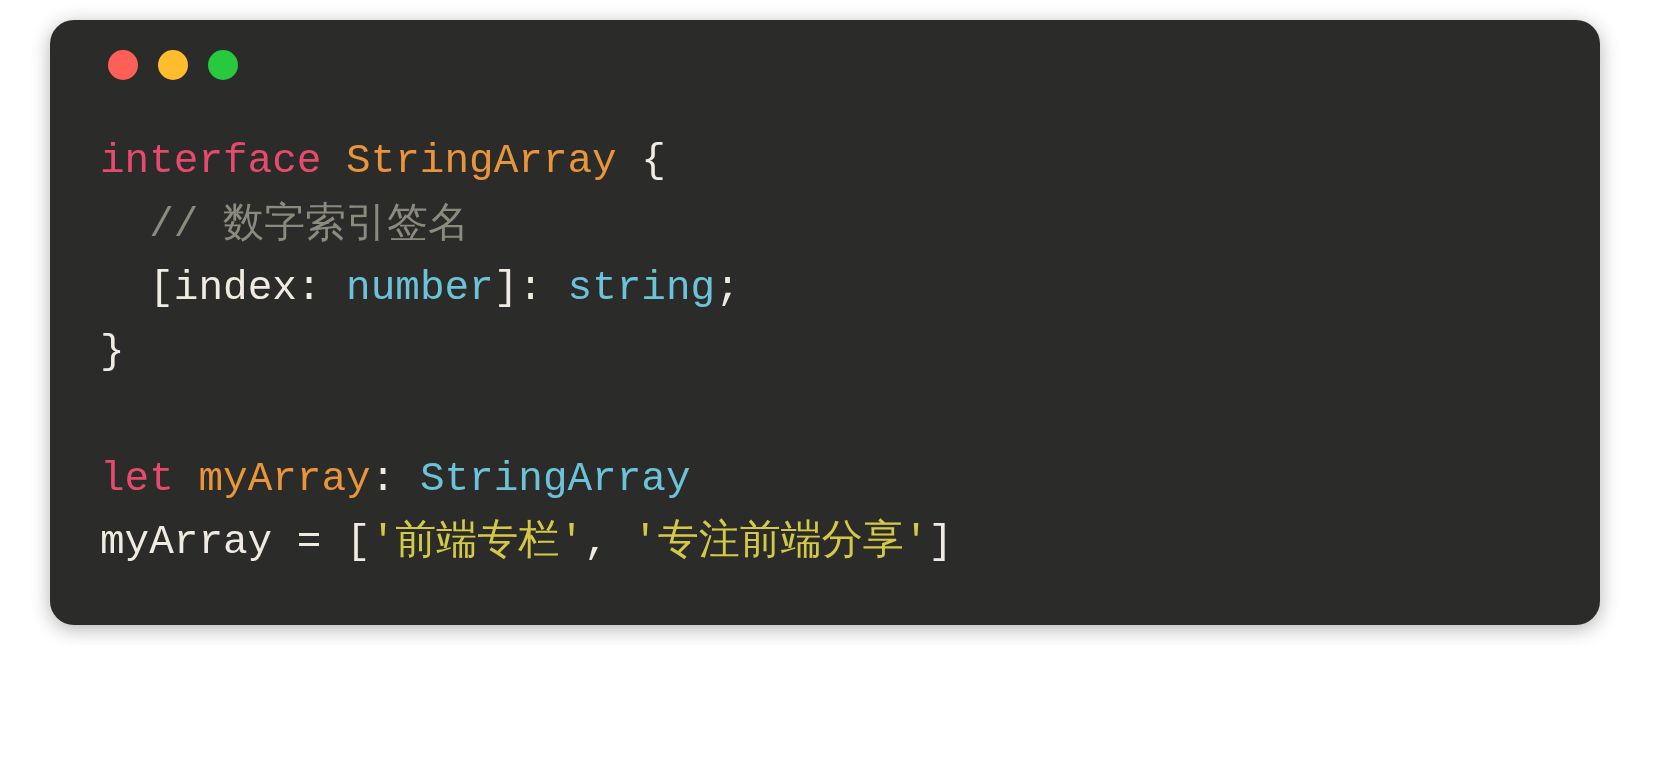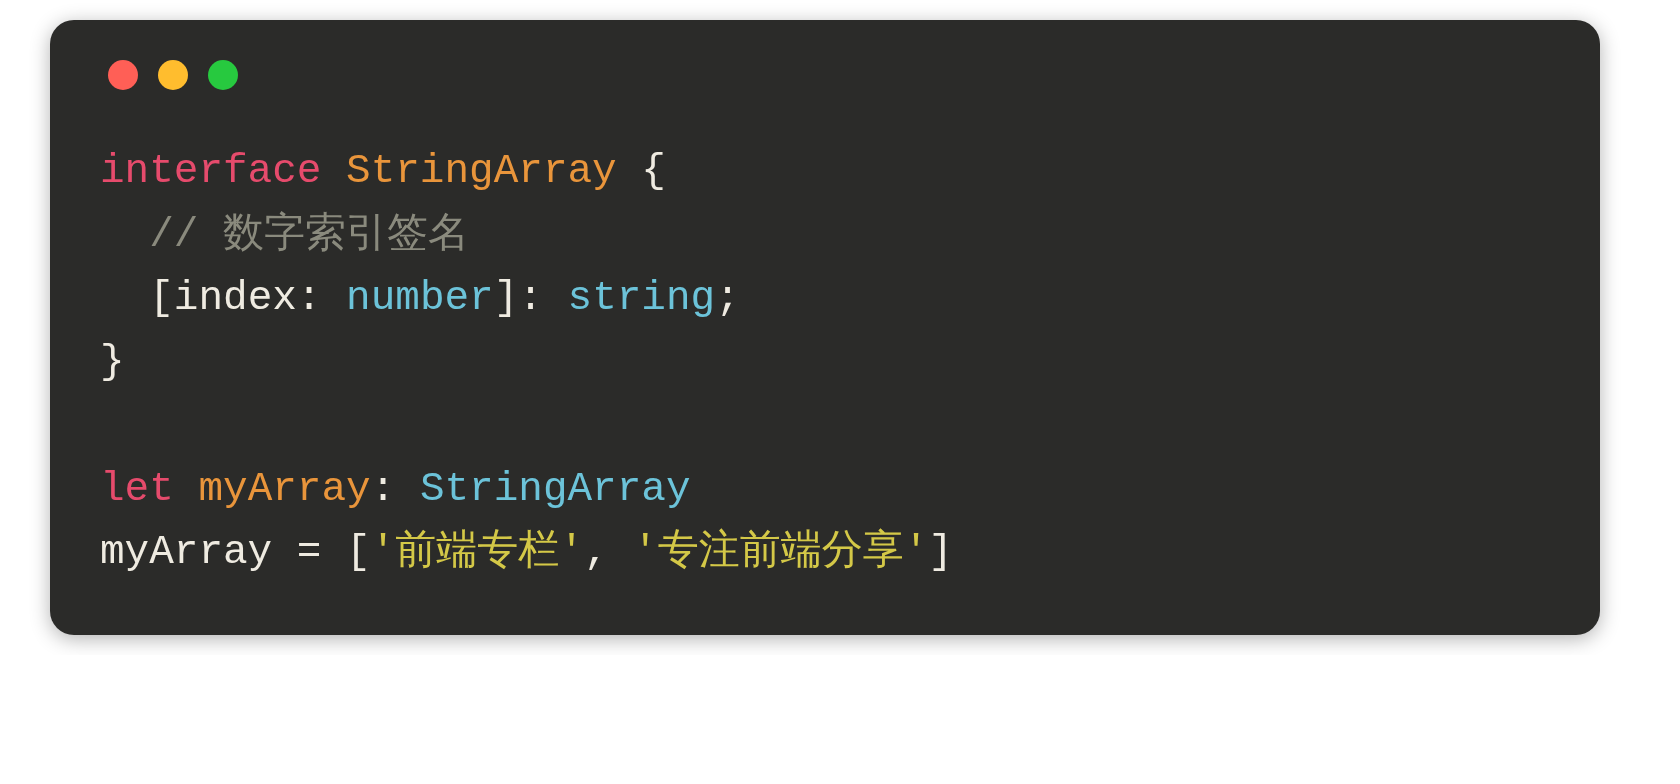--- a/index.html
+++ b/index.html
@@ -9,21 +9,21 @@
     }
     body {
       background: #ffffff;
       padding: 20px 50px;
       font-family: "SF Mono", Monaco, Menlo, Consolas, "Courier New", monospace;
       width: 1680px;
     }
     .code-window {
       background: #2b2b29;
       border-radius: 24px;
-      padding: 40px 50px 50px 50px;
+      padding: 30px 50px 50px 50px;
       width: 1550px;
       box-shadow: 0 4px 20px rgba(0,0,0,0.3);
     }
     .window-controls {
       display: flex;
       gap: 20px;
       margin-bottom: 50px;
       padding-left: 8px;
     }
     .dot {

